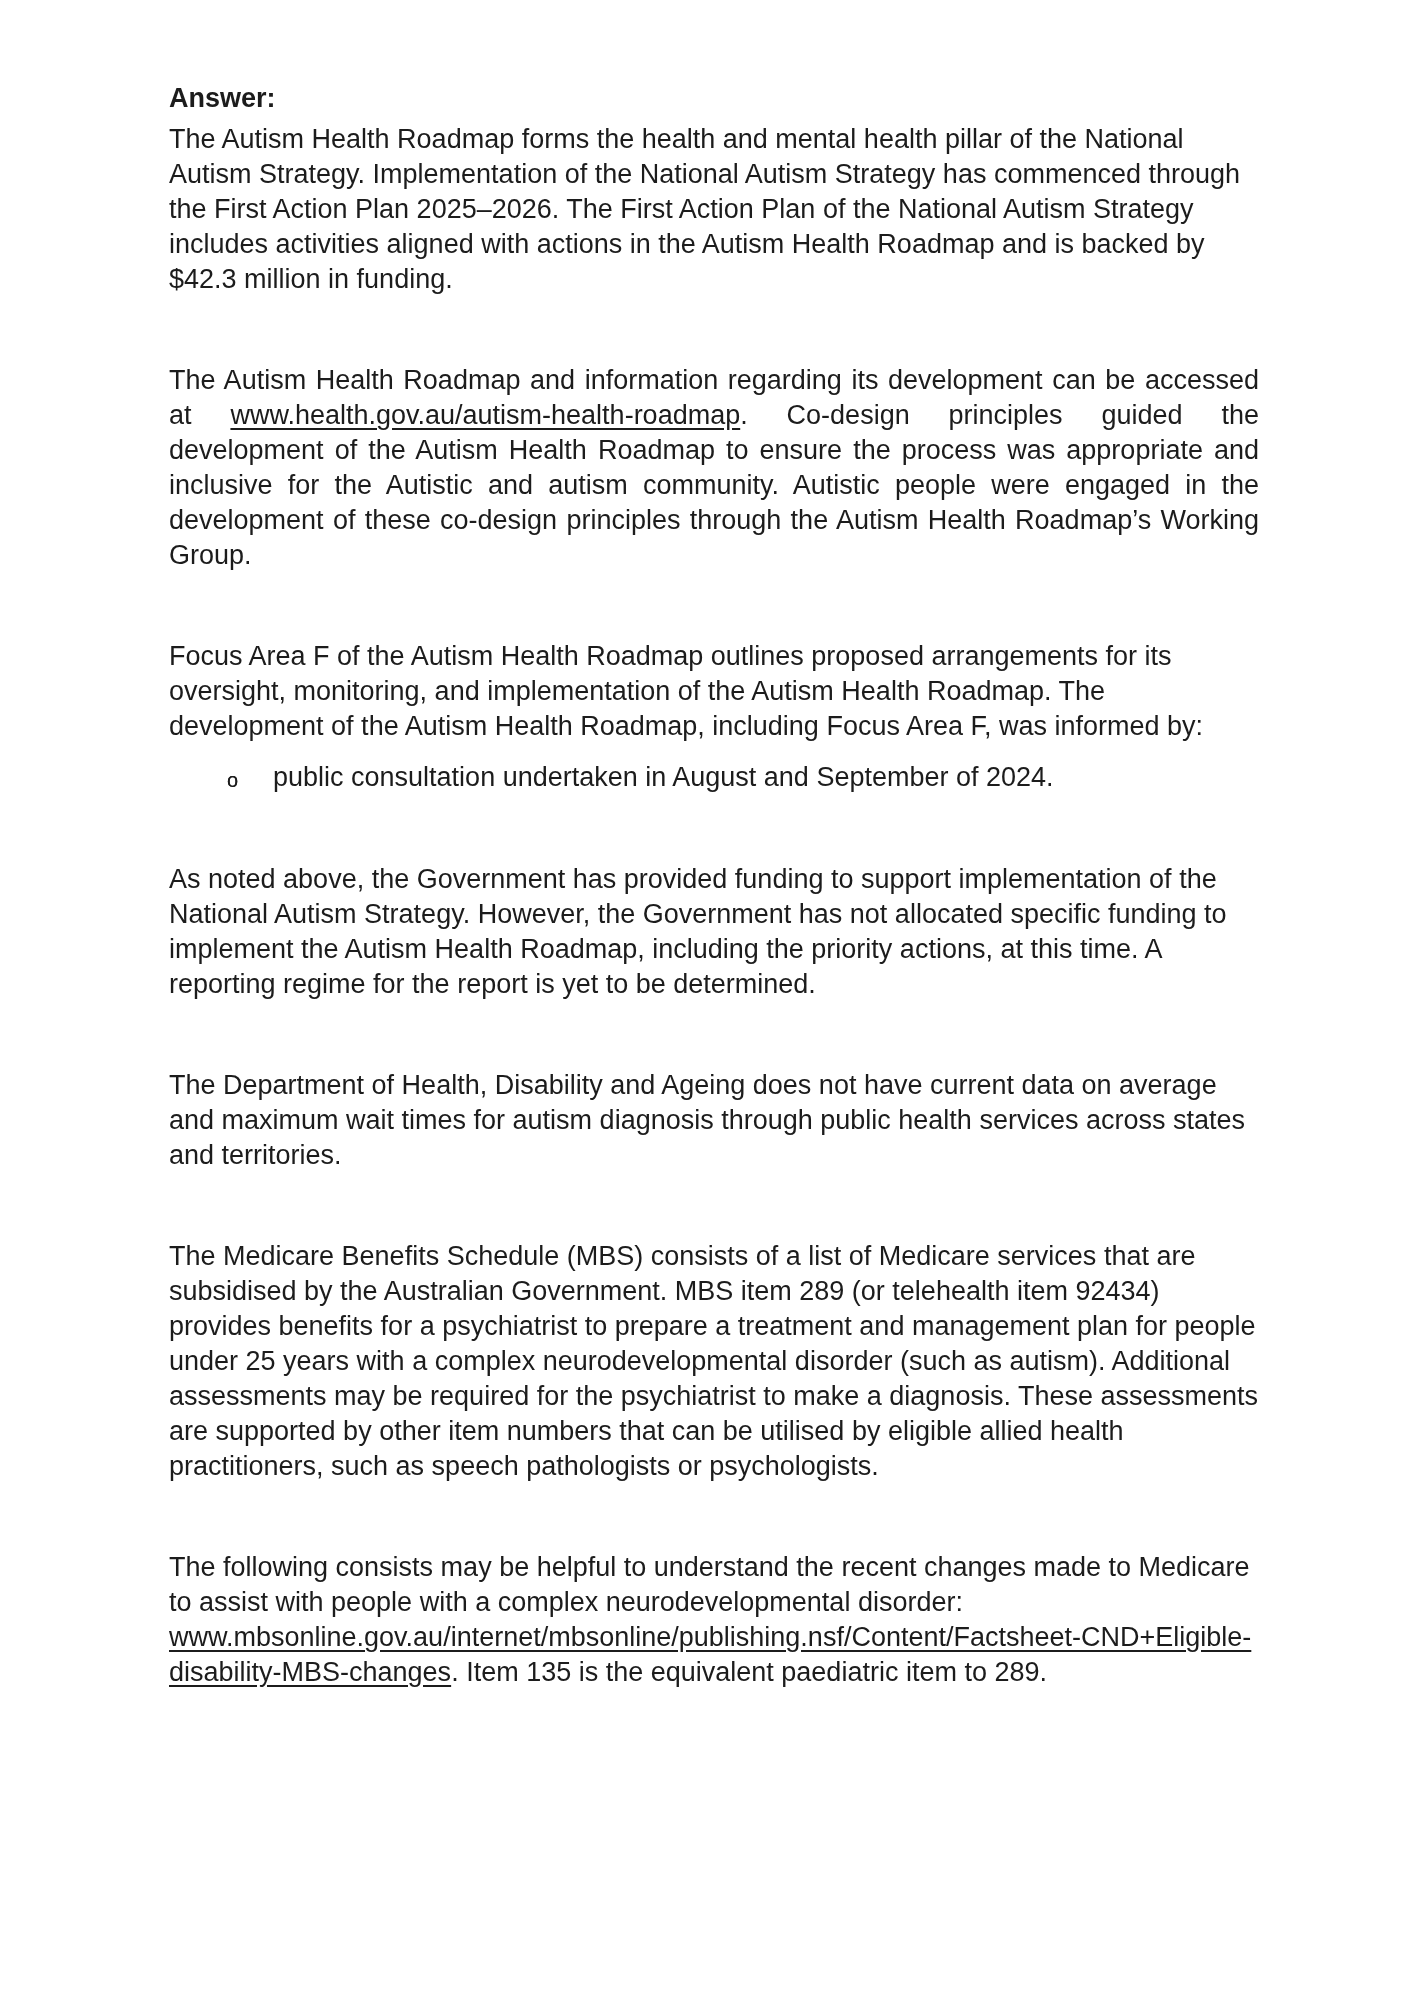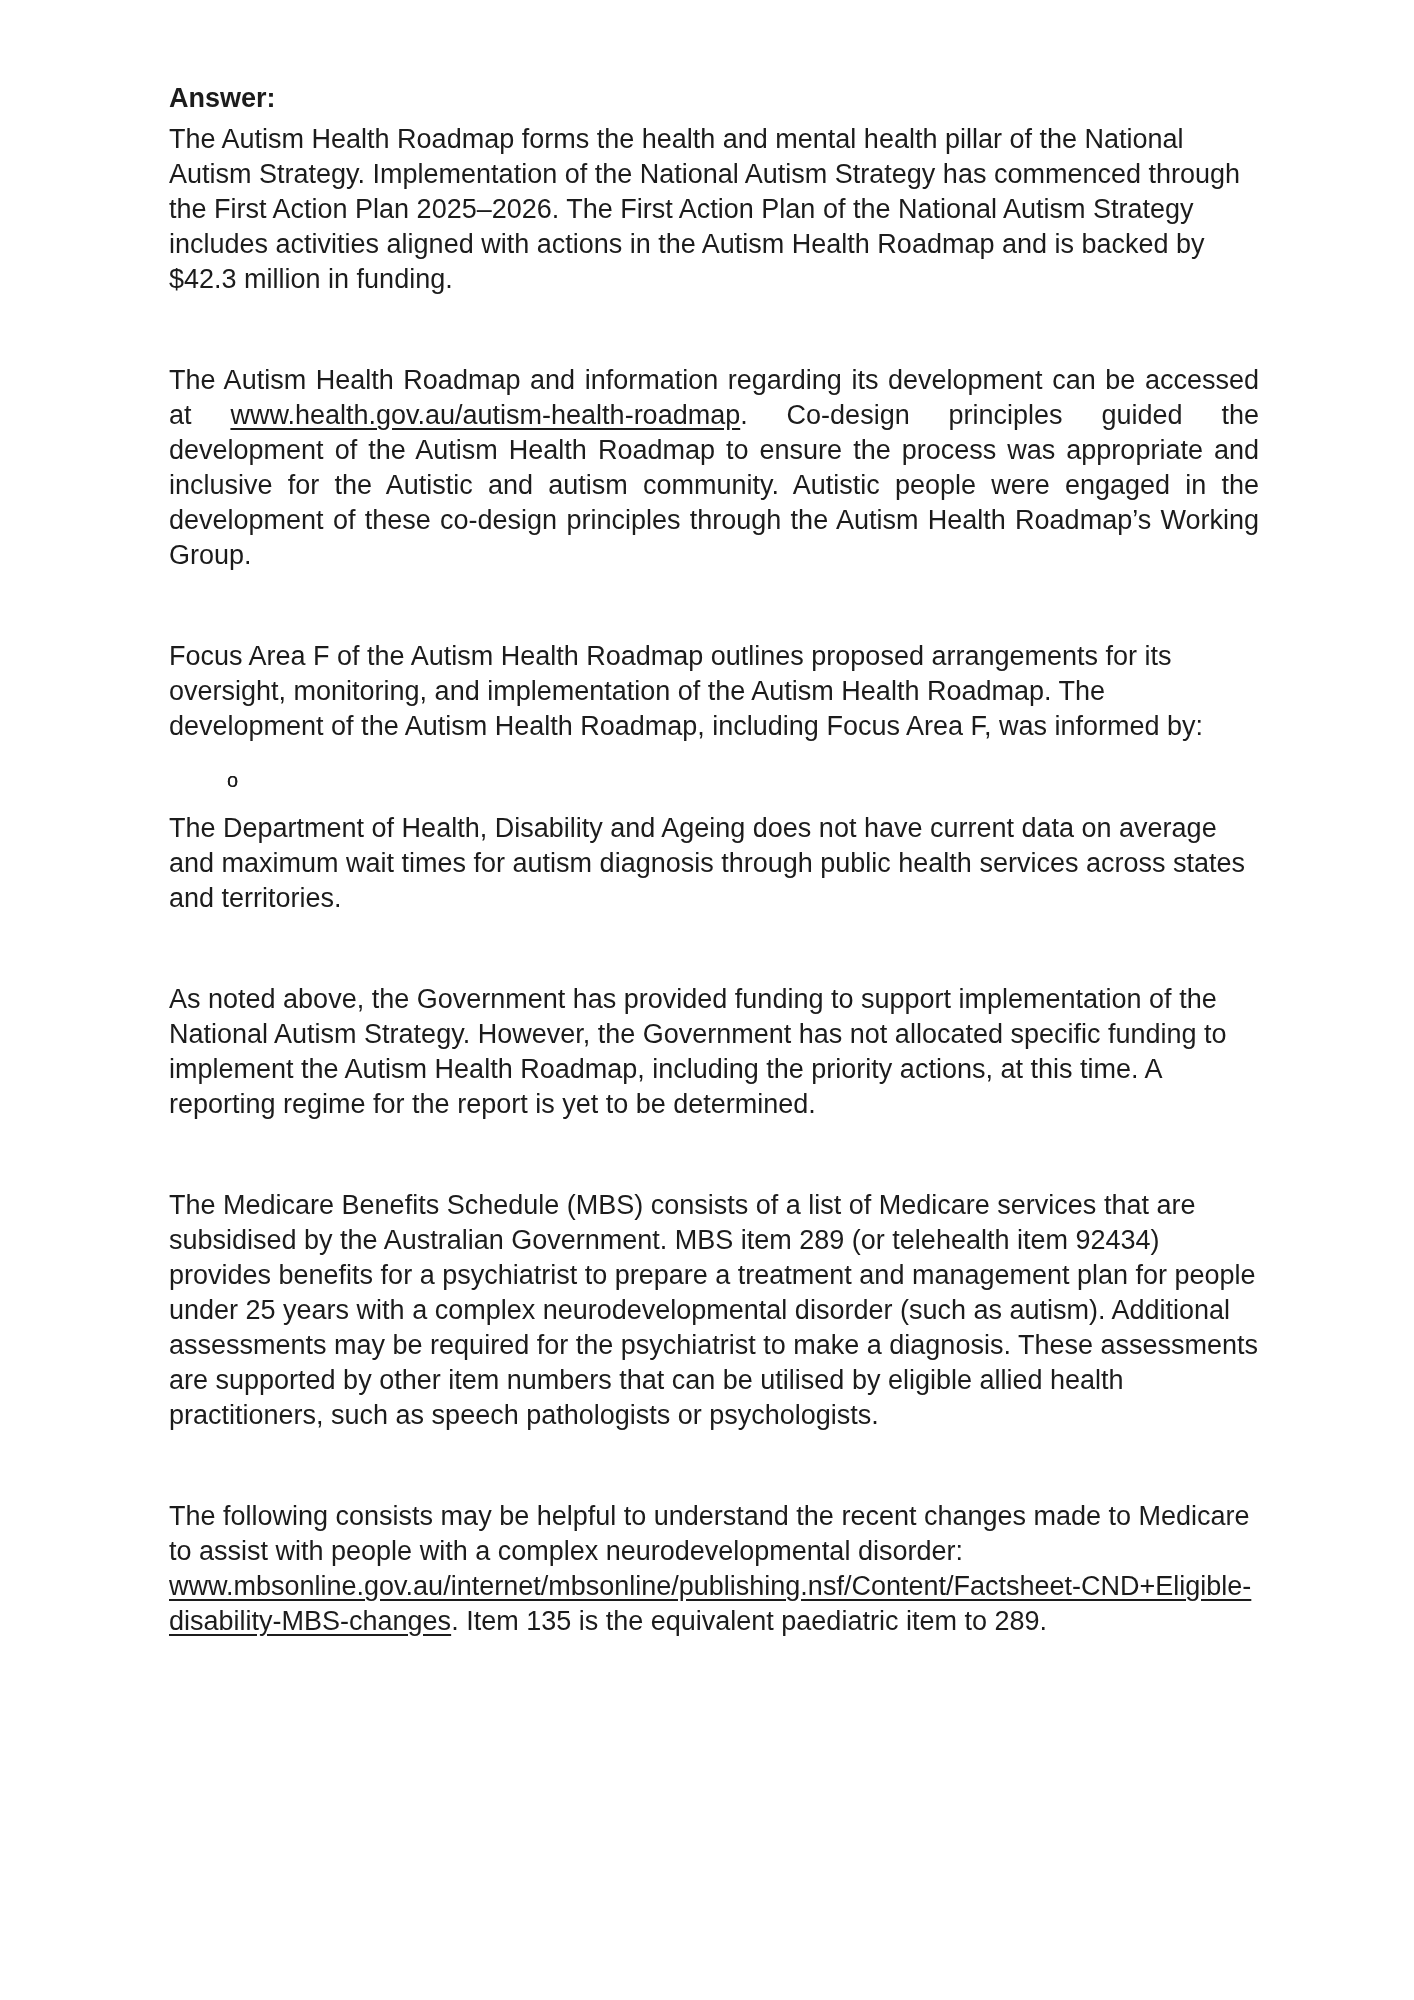--- a/index.html
+++ b/index.html
@@ -67,20 +67,20 @@
 <body>
 
 <div class="page">
   <p class="heading">Answer:</p>
   <div>
       <p class="para"><span>The Autism Health Roadmap forms the health and mental health pillar of the National Autism Strategy. Implementation of the National Autism Strategy has commenced through the First Action Plan 2025–2026. The First Action Plan of the National Autism Strategy includes activities aligned with actions in the Autism Health Roadmap and is backed by $42.3 million in funding.</span></p>
       <p class="para justify"><span>The Autism Health Roadmap and information regarding its development can be accessed at </span><span class="doc-link">www.health.gov.au/autism-health-roadmap</span><span>. Co-design principles guided the development of the Autism Health Roadmap to ensure the process was appropriate and inclusive for the Autistic and autism community. Autistic people were engaged in the development of these co-design principles through the Autism Health Roadmap’s Working Group.</span></p>
       <p class="para before-list"><span>Focus Area F of the Autism Health Roadmap outlines proposed arrangements for its oversight, monitoring, and implementation of the Autism Health Roadmap. The development of the Autism Health Roadmap, including Focus Area F, was informed by:</span></p>
       <ul class="bullet-list">
         <li><span class="bullet-marker">o</span></li>
-        <li><span class="bullet-marker">o</span></li>
+        <li><span class="bullet-marker">o</span><span>public consultation undertaken in August and September of 2024.</span></li>
       </ul>
+      <p class="para"><span>As noted above, the Government has provided funding to support implementation of the National Autism Strategy. However, the Government has not allocated specific funding to implement the Autism Health Roadmap, including the priority actions, at this time. A reporting regime for the report is yet to be determined.</span></p>
       <p class="para"><span>The Department of Health, Disability and Ageing does not have current data on average and maximum wait times for autism diagnosis through public health services across states and territories.</span></p>
-      <p class="para"><span>As noted above, the Government has provided funding to support implementation of the National Autism Strategy. However, the Government has not allocated specific funding to implement the Autism Health Roadmap, including the priority actions, at this time. A reporting regime for the report is yet to be determined.</span></p>
       <p class="para"><span>The Medicare Benefits Schedule (MBS) consists of a list of Medicare services that are subsidised by the Australian Government. MBS item 289 (or telehealth item 92434) provides benefits for a psychiatrist to prepare a treatment and management plan for people under 25 years with a complex neurodevelopmental disorder (such as autism). Additional assessments may be required for the psychiatrist to make a diagnosis. These assessments are supported by other item numbers that can be utilised by eligible allied health practitioners, such as speech pathologists or psychologists.</span></p>
       <p class="para"><span>The following consists may be helpful to understand the recent changes made to Medicare to assist with people with a complex neurodevelopmental disorder: </span><span class="doc-link">www.mbsonline.gov.au/internet/mbsonline/publishing.nsf/Content/Factsheet-CND+Eligible-disability-MBS-changes</span><span>. Item 135 is the equivalent paediatric item to 289.</span></p>
     </div>
 </div>
 
 </body></html>

